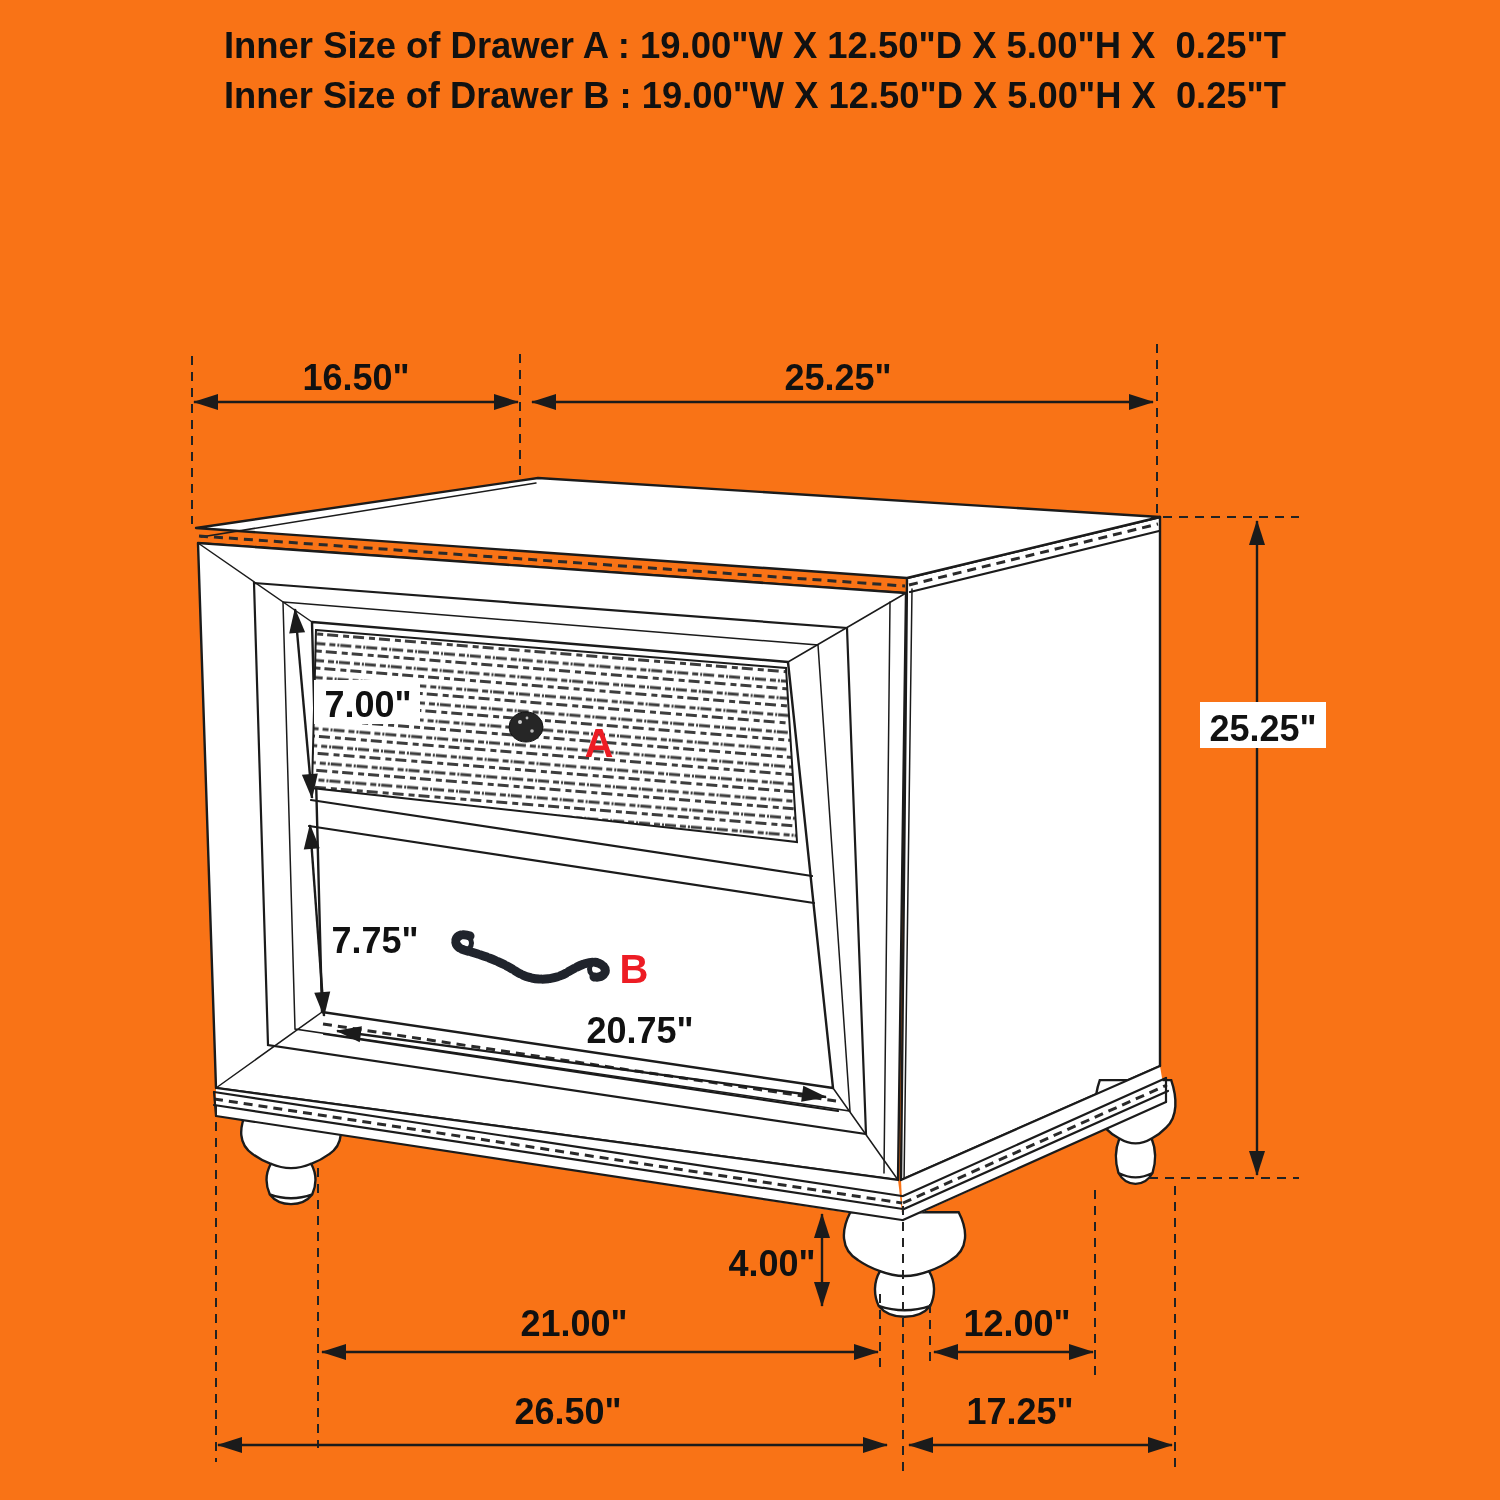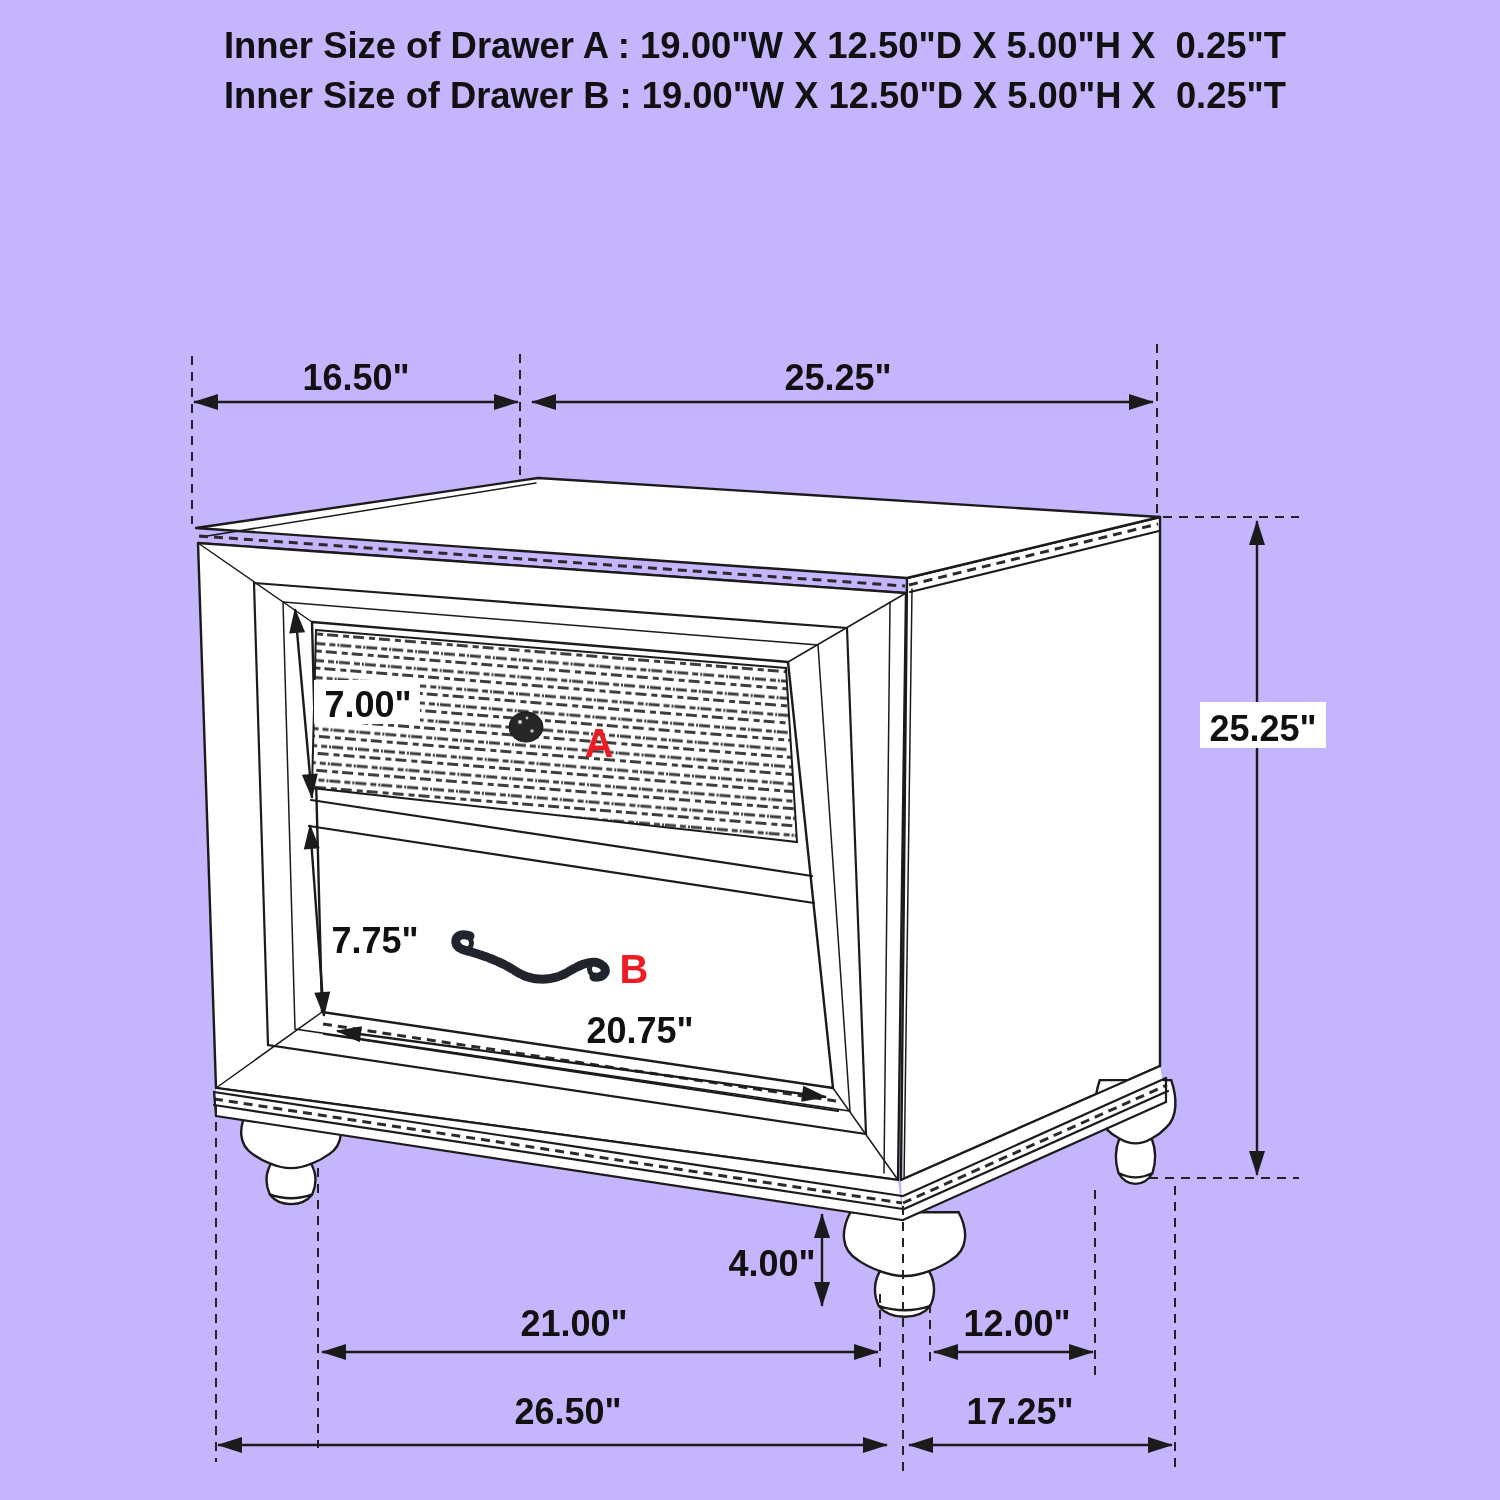--- a/index.html
+++ b/index.html
@@ -1,16 +1,16 @@
 <!DOCTYPE html>
 <html><head>
 <meta charset="utf-8">
 <style>
   html,body{margin:0;padding:0;background:#ffffff;}
-  .page{width:1500px;height:1500px;position:relative;background:#c4b5fd;
+  .page{width:1500px;height:1500px;position:relative;background:#f97316;
         font-family:"Liberation Sans", sans-serif;}
   svg{display:block;}
   .face{fill:#ffffff;stroke:#1b1b1b;stroke-width:2.4;stroke-linejoin:round;}
   .ln{fill:none;stroke:#1b1b1b;stroke-width:2.2;stroke-linecap:round;}
   .ln-thin{fill:none;stroke:#1b1b1b;stroke-width:1.5;stroke-linecap:round;}
   .shade{fill:none;stroke:#2a2a2a;stroke-width:3;stroke-dasharray:9 6;}
   .guide{fill:none;stroke:#222222;stroke-width:2;stroke-dasharray:9 7;}
   .dim{fill:none;stroke:#1b1b1b;stroke-width:2.4;
        marker-start:url(#ah);marker-end:url(#ah);}
   .lbl{font-family:"Liberation Sans", sans-serif;font-weight:bold;font-size:36px;

